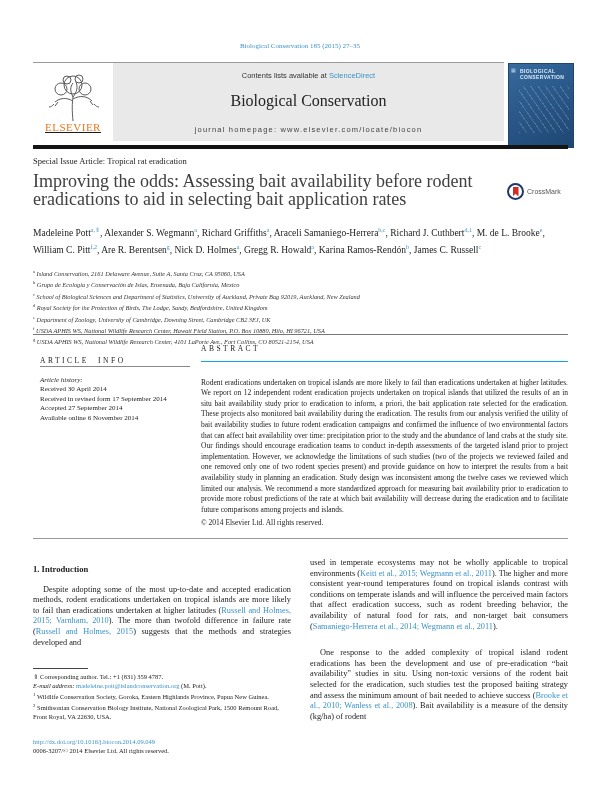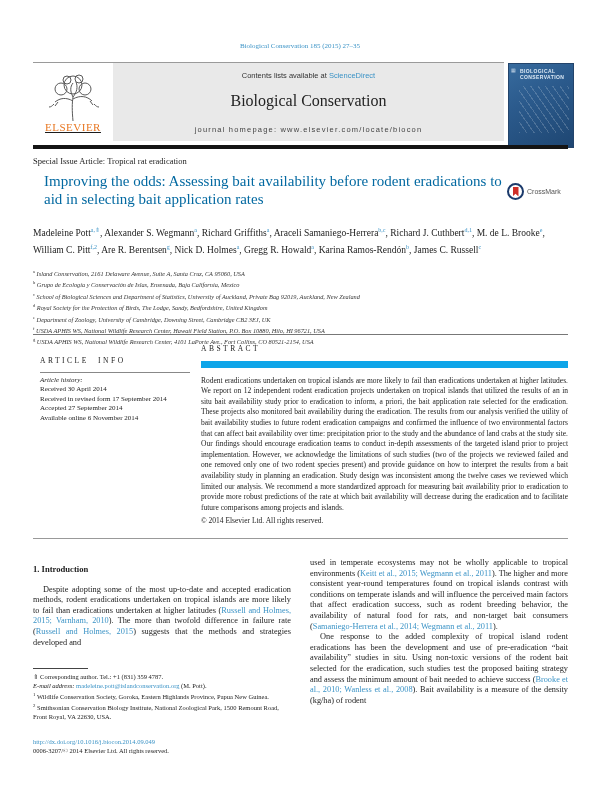--- a/index.html
+++ b/index.html
@@ -44,54 +44,54 @@
   }
   .cover-title {
     font-family:"Liberation Sans",sans-serif; font-size:5px; font-weight:bold;
     color:#dce9f5; letter-spacing:.4px; line-height:6px; text-align:left; margin-left:8px;
   }
   .cover-corner { position:absolute; top:3px; left:2px; font-size:5px; color:#c8d8e8; }
   .black-bar { position:absolute; top:145px; left:33px; width:535px; height:4px; background:#141414; }
   
   .special { position:absolute; top:156px; left:33px; font-size:8.5px; }
   .title {
-    position:absolute; top:172px; left:44px; width:462px;
-    font-size:15px; line-height:18px; color:#0369a1;
+    position:absolute; top:172px; left:33px; width:462px;
+    font-size:18px; line-height:18px; color:#404040;
   }
   .crossmark { position:absolute; top:183px; left:507px; display:flex; align-items:center; gap:3px; }
   .cm-circle {
     width:17px; height:17px; border-radius:50%; border:2px solid #1b3a6b;
     background:#fff; box-sizing:border-box; position:relative;
   }
   .cm-book {
     position:absolute; left:3.5px; top:1.5px; width:6px; height:10px; background:#cf2e27;
     clip-path:polygon(0 0,100% 0,100% 100%,50% 72%,0 100%);
   }
   .cm-text { font-family:"Liberation Sans",sans-serif; font-size:7px; color:#555; }
   .authors { position:absolute; top:224px; left:33px; width:535px; font-size:9.5px; line-height:13.5px; color:#222; }
   .authors sup { font-size:6px; }
   .affils { position:absolute; top:267px; left:33px; width:535px; font-size:6.3px; font-style:italic; line-height:9.3px; color:#333; }
   .affils sup { font-size:4.5px; font-style:normal; }
   .rule { position:absolute; left:33px; width:535px; border-top:1px solid #777; }
   
   .head-ls { font-size:7.5px; letter-spacing:2.5px; word-spacing:5px; color:#222; }
   .info-col { position:absolute; top:356px; left:40px; width:150px; font-size:7px; line-height:9.5px; }
-  .info-col .sub { border-top:1px solid #888; margin-top:6px; padding-top:3px; }
+  .info-col .sub { border-top:1px solid #888; padding-top:9px; }
   .label-it { font-style:italic; }
   .abs-col { position:absolute; top:344px; left:201px; width:367px; font-size:7.5px; line-height:10.6px; }
-  .abs-col .sub { border-top:7px solid #0ea5e9; margin-top:6px; padding-top:8px; text-align:justify; }
+  .abs-col .sub { border-top:1px solid #0ea5e9; margin-top:6px; padding-top:16px; text-align:justify; }
   .copyright { margin-top:3px; }
   
   .col { position:absolute; font-size:8.3px; line-height:10.6px; text-align:justify; }
   .col-left  { top:558px; left:33px;  width:258px; }
   .col-right { top:558px; left:310px; width:258px; }
   .sec-head { font-weight:bold; font-size:8.6px; margin:6px 0 10px 0; }
   .para { margin:0; }
   .para.indent { text-indent:10px; }
-  .para + .para { margin-top:0; }
+  .para + .para { margin-top:16px; }
   
   .footnotes { position:absolute; top:668px; left:33px; width:258px; font-size:6.5px; line-height:8.8px; color:#222; }
   .footnotes::before { content:""; display:block; width:55px; border-top:1px solid #444; margin-bottom:4px; }
   .footnotes sup { font-size:4.8px; }
   .doi-block { position:absolute; top:737px; left:33px; font-size:6.5px; line-height:9px; }
 </style>
 </head>
 <body>
 
 <div class="page">

